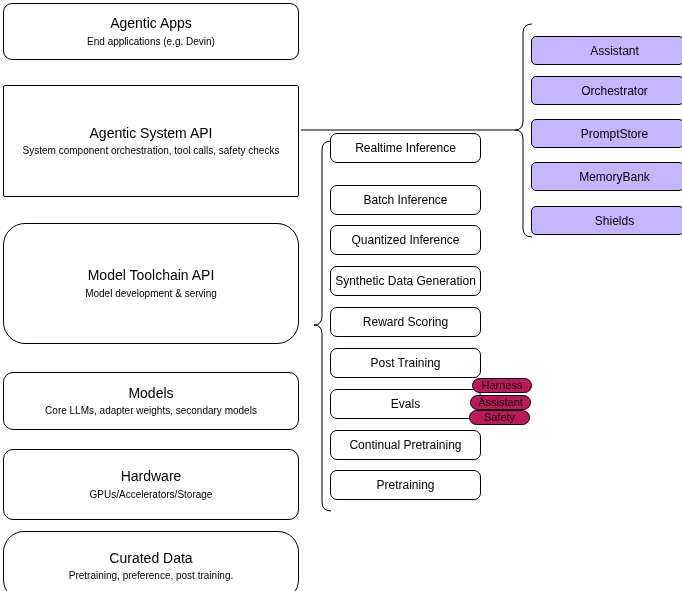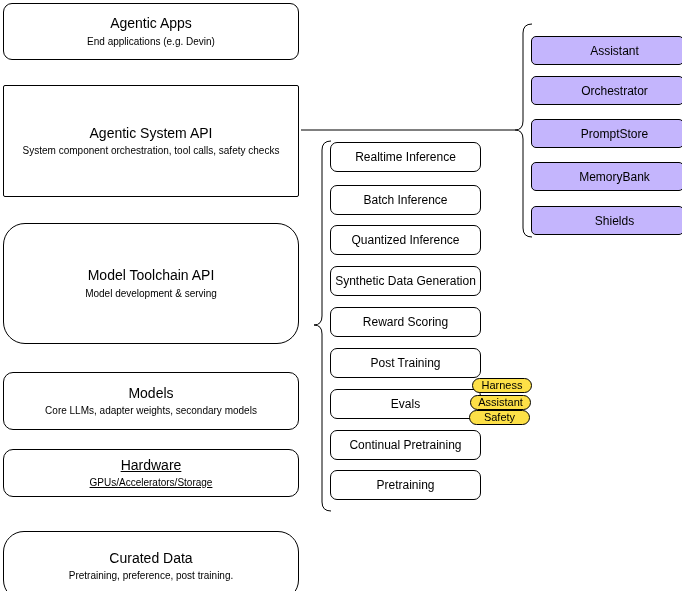--- a/index.html
+++ b/index.html
@@ -75,21 +75,21 @@
     justify-content: center;
     font-size: 12px;
     white-space: nowrap;
     padding-left: 14px;
   }
   .pill {
     position: absolute;
     height: 15px;
     border: 1px solid #000000;
     border-radius: 8px;
-    background: #fde047;
+    background: #be185d;
     box-sizing: border-box;
     display: flex;
     align-items: center;
     justify-content: center;
     font-size: 11px;
     line-height: 1;
     white-space: nowrap;
     z-index: 3;
   }
 </style>
@@ -117,31 +117,31 @@
   <div class="layer-box" style="top:372px;height:58px;border-radius:10px;">
     <div class="layer-title">Models</div>
     <div class="layer-sub">Core LLMs, adapter weights, secondary models</div>
   </div>
 
   <div class="layer-box" style="top:223px;height:121px;border-radius:22px;">
     <div class="layer-title">Model Toolchain API</div>
     <div class="layer-sub">Model development &amp; serving</div>
   </div>
 
-  <div class="layer-box" style="top:449px;height:48px;border-radius:10px;text-decoration:underline;">
+  <div class="layer-box" style="top:449px;height:71px;border-radius:10px;">
     <div class="layer-title">Hardware</div>
     <div class="layer-sub">GPUs/Accelerators/Storage</div>
   </div>
 
   <div class="layer-box" style="top:531px;height:70px;border-radius:21px;">
     <div class="layer-title">Curated Data</div>
     <div class="layer-sub">Pretraining, preference, post training.</div>
   </div>
 
-  <div class="mid-box" style="top:142px;">Realtime Inference</div>
+  <div class="mid-box" style="top:133px;">Realtime Inference</div>
   <div class="mid-box" style="top:185px;">Batch Inference</div>
   <div class="mid-box" style="top:225px;">Quantized Inference</div>
   <div class="mid-box" style="top:266px;">Synthetic Data Generation</div>
   <div class="mid-box" style="top:307px;">Reward Scoring</div>
   <div class="mid-box" style="top:348px;">Post Training</div>
   <div class="mid-box" style="top:389px;">Evals</div>
   <div class="mid-box" style="top:430px;">Continual Pretraining</div>
   <div class="mid-box" style="top:470px;">Pretraining</div>
 
   <div class="pill" style="left:472px;top:378px;width:60px;">Harness</div>

